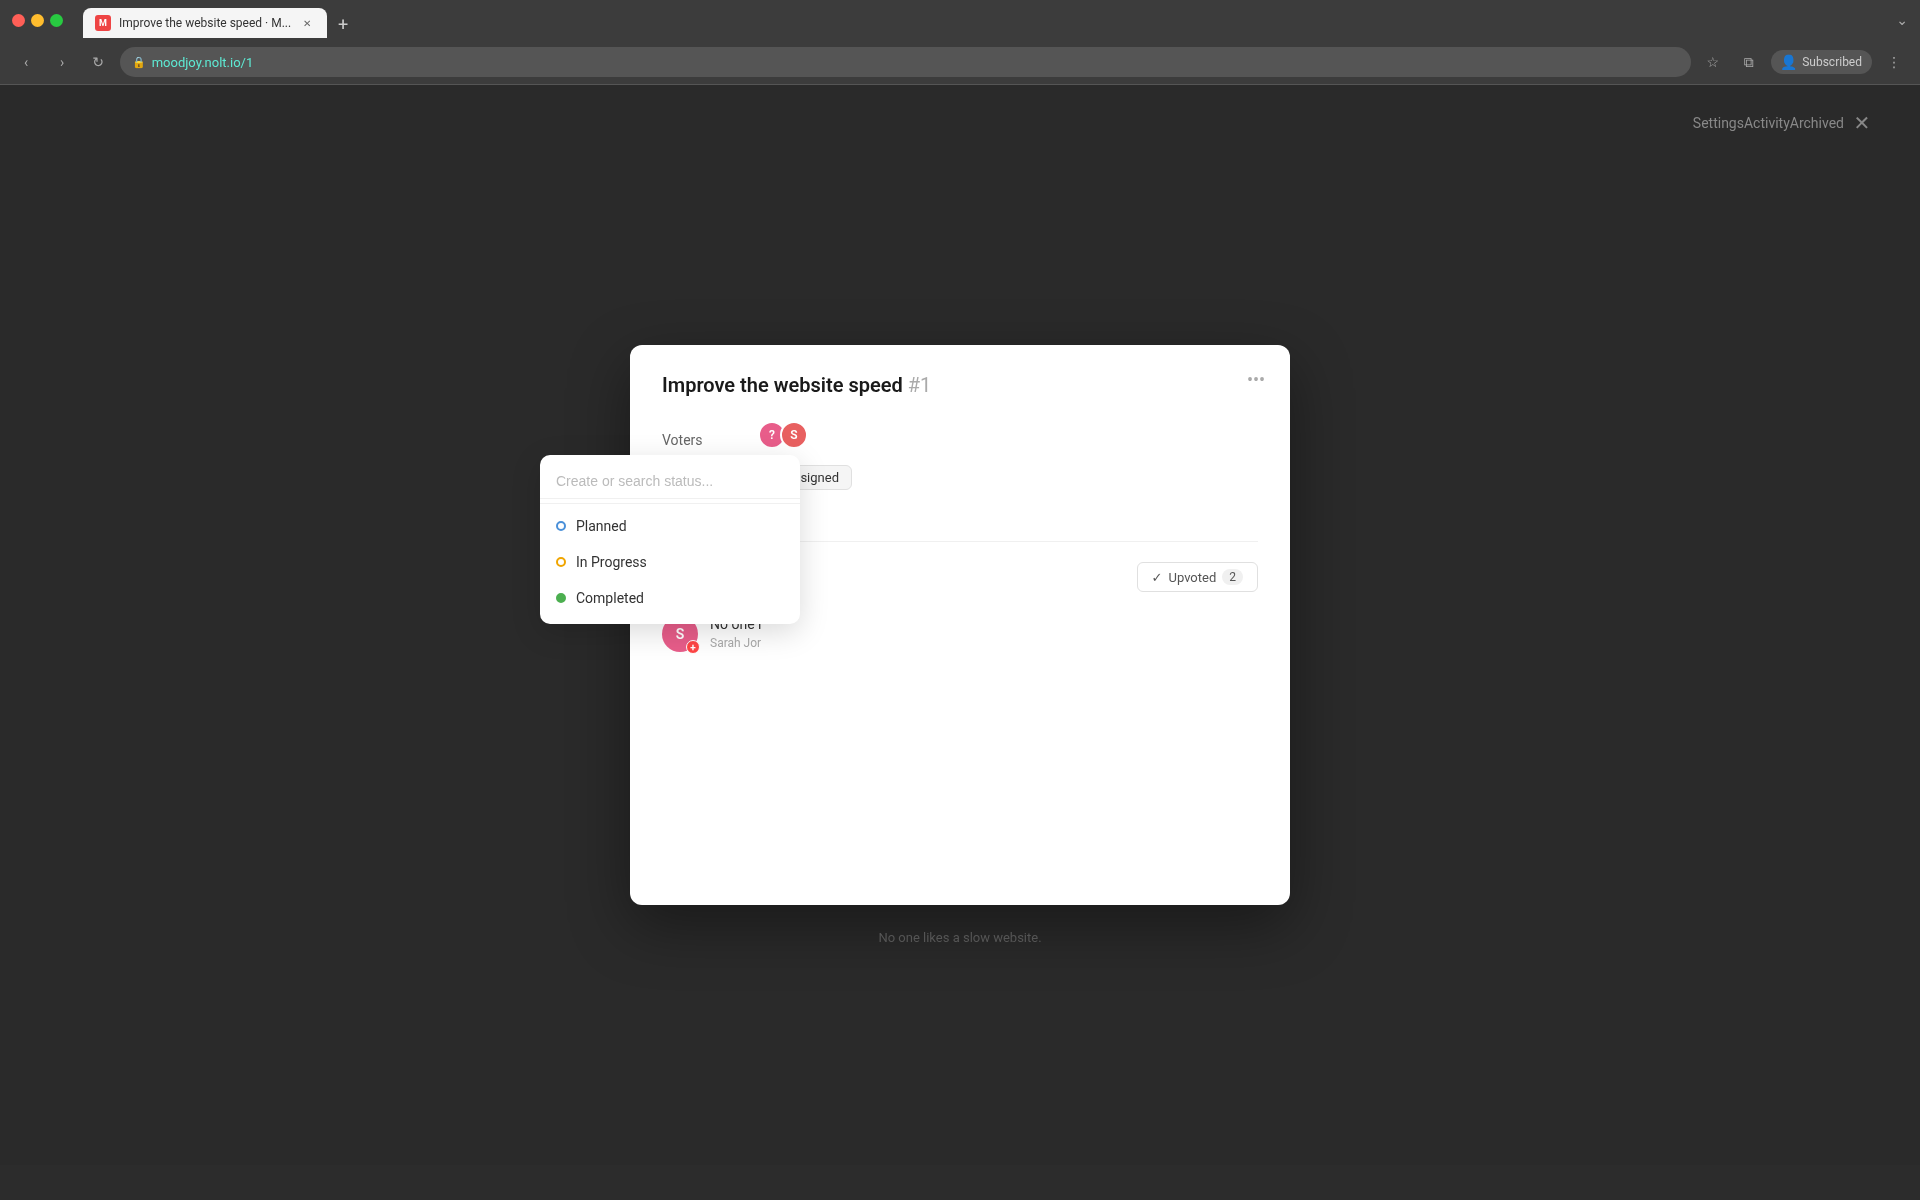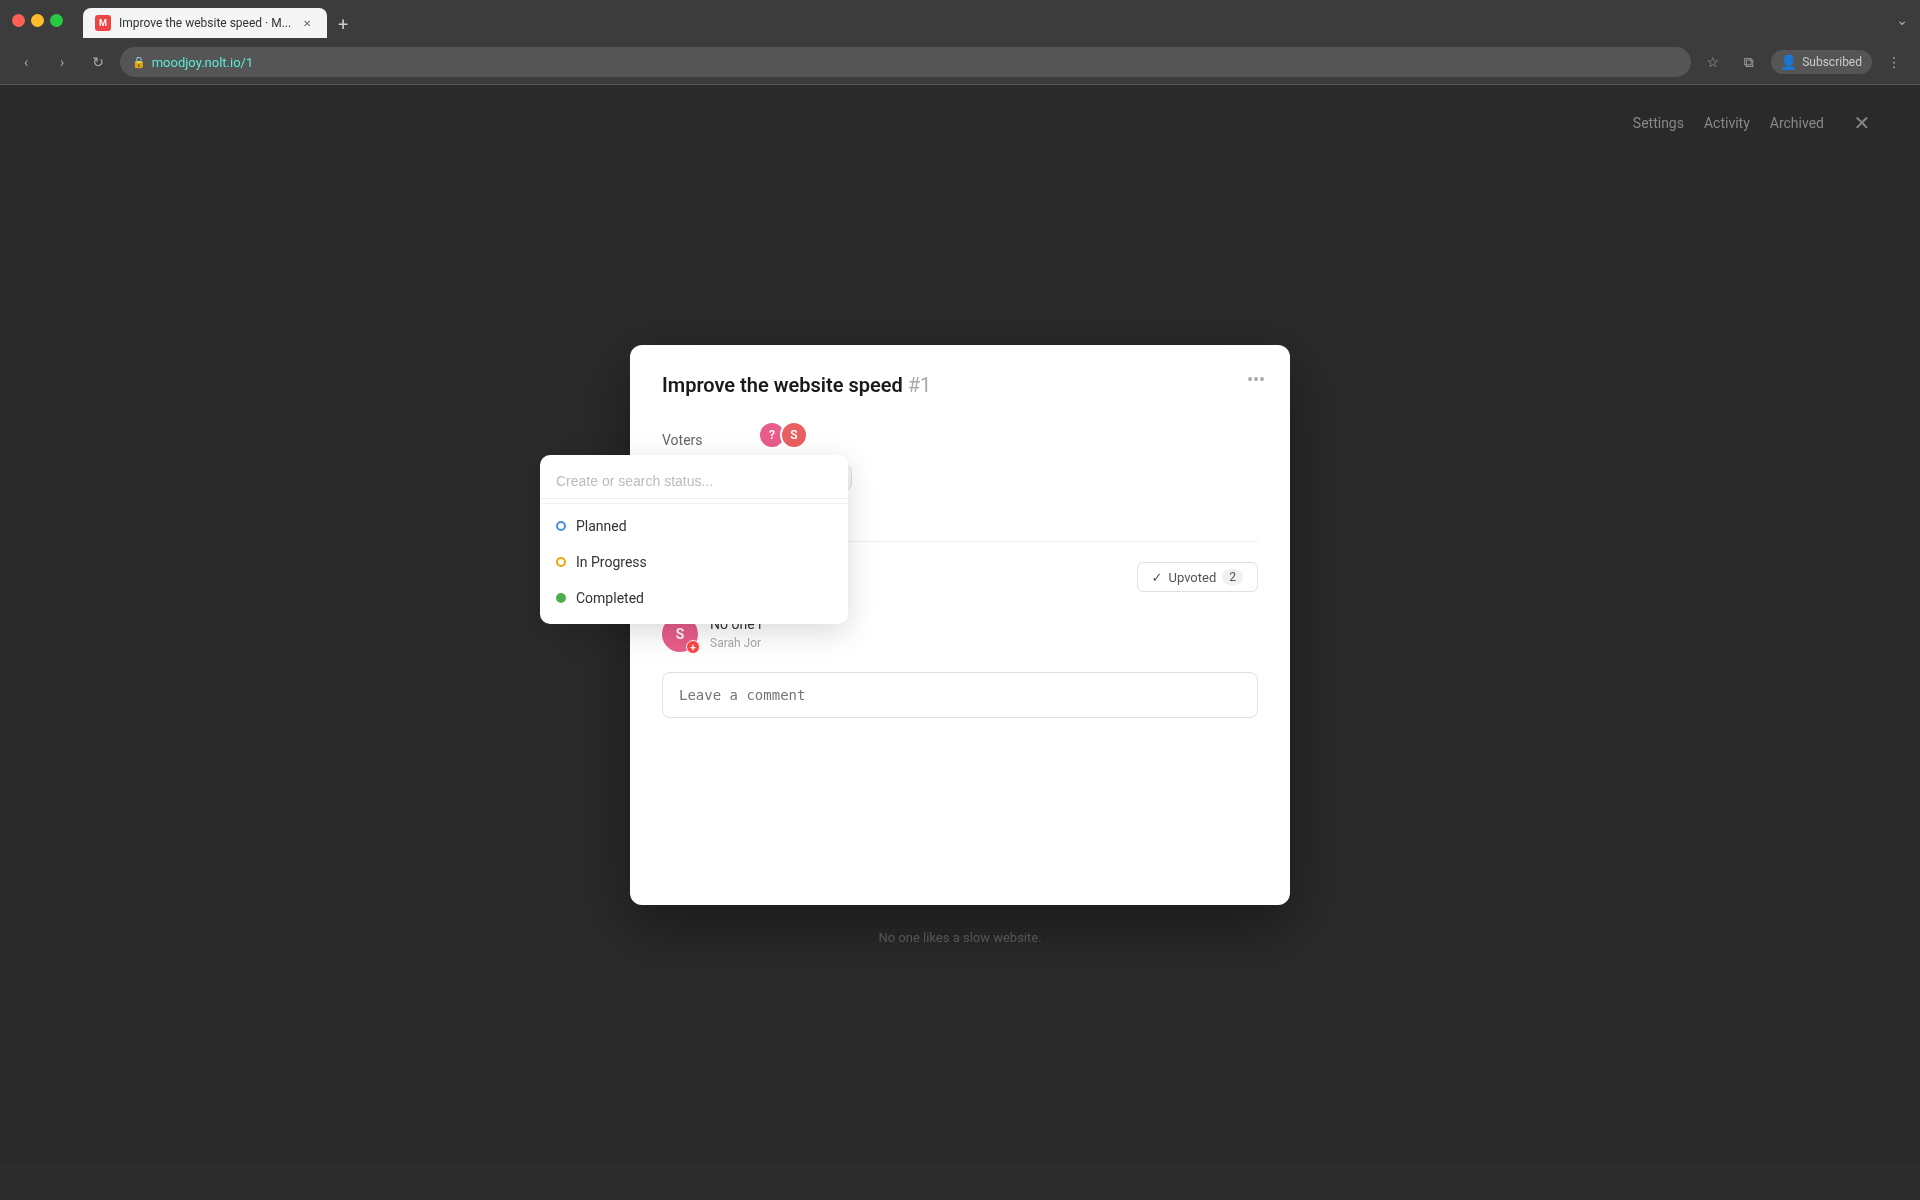--- a/index.html
+++ b/index.html
@@ -188,21 +188,20 @@
       background: #2a2a2a;
       position: relative;
       display: flex;
       align-items: flex-start;
       justify-content: flex-end;
       padding: 20px 40px;
     }
 
     .top-actions {
       display: flex;
-      gap: 20px;
       align-items: center;
     }
 
     .top-action-link {
       color: #888;
       font-size: 14px;
       cursor: pointer;
     }
 
     .close-btn {
@@ -436,21 +435,21 @@
       outline: none;
       resize: none;
     }
 
     
     .status-dropdown {
       position: absolute;
       background: white;
       border-radius: 10px;
       box-shadow: 0 8px 30px rgba(0,0,0,0.15);
-      width: 308px;
+      width: 260px;
       z-index: 100;
       top: 370px;
       left: 540px;
       padding: 8px 0;
     }
 
     .dropdown-search {
       padding: 8px 16px;
       border-bottom: 1px solid #f0f0f0;
     }
@@ -614,21 +613,20 @@
               <span>No one l</span>
             </div>
             <div class="comment-author">
               <span>Sarah Jor</span>
             </div>
           </div>
         </div>
       </div>
 
       
-      <textarea class="comment-input" rows="1" placeholder="Leave a comment" style=""></textarea>
 
       
       <div style="position:absolute;bottom:-40px;left:50%;transform:translateX(-50%);color:#555;font-size:13px;white-space:nowrap;">No one likes a slow website.</div>
     </div>
 
     <div class="status-dropdown">
       <div class="dropdown-search">
         <input type="text" placeholder="Create or search status..." style="">
       </div>
       <div class="dropdown-divider"></div>

